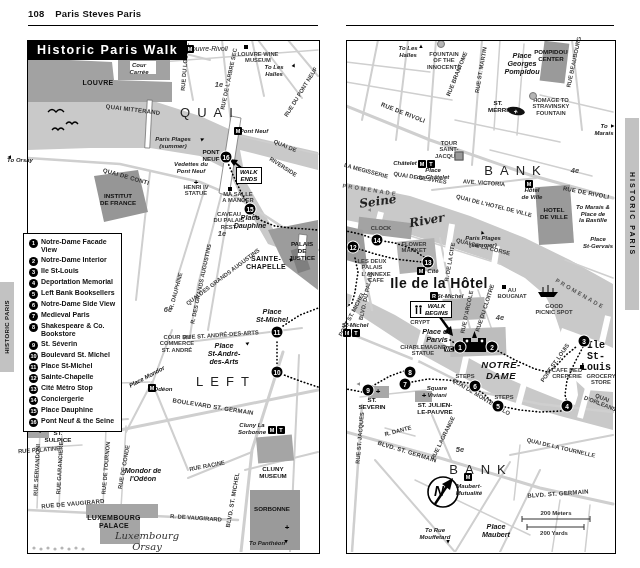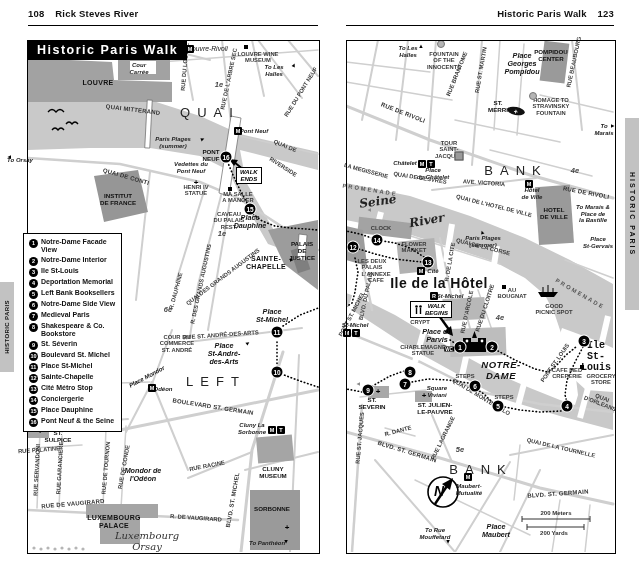--- a/index.html
+++ b/index.html
@@ -275,25 +275,21 @@
       </g>
       <g stroke="#333" stroke-width="1">
         <path d="M522,516 L522,522 M522,519 L590,519 M590,516 L590,522" fill="none"></path>
         <path d="M527,524 L527,530 M527,527 L584,527 M584,524 L584,530" fill="none"></path>
       </g>
     </g>
   </svg>
 
   <div class="hdr" id="hdr-left">
     <span>108</span><span class="pgnum"></span>
-    <span>Rick Steves River</span>
-  </div>
-  <div class="hdr" id="hdr-right">
-    <span>Historic Paris Walk</span><span class="pgnum"></span>
-    <span>123</span>
+    <span>Paris Steves Paris</span>
   </div>
   <div class="hrule" id="rule-left"></div>
   <div class="hrule" id="rule-right"></div>
 
   <div class="mapframe" id="frame-left"></div>
   <div class="mapframe" id="frame-right"></div>
 
   <div id="banner">Historic Paris Walk</div>
 
   <div class="tab" id="tab-left">
@@ -418,21 +414,21 @@
       <div class="ml arr2" style="left: 168px; top: 310px; transform: translate(-50%, -50%);">6e</div>
       <div class="ml bi" style="left: 272px; top: 316px; transform: translate(-50%, -50%);">Place
 St-Michel</div>
       <div class="ml sty" style="left: 221px; top: 335px; transform: translate(-50%, -50%) rotate(-4deg);">RUE ST. ANDRÉ-DES-ARTS</div>
       <div class="ml bi" style="left: 224px; top: 354px; transform: translate(-50%, -50%);">Place
 St-André-
 des-Arts</div>
       <div class="ml sty" style="left: 177px; top: 344px; transform: translate(-50%, -50%);">COUR DU
 COMMERCE
 ST. ANDRÉ</div>
-      <div class="ml big" style="left: 216px; top: 382px; transform: translate(-50%, -50%);">LEFT</div>
+      <div class="ml big" style="left: 226px; top: 382px; transform: translate(-50%, -50%);">LEFT</div>
       <div class="ml st" style="left: 213px; top: 407px; transform: translate(-50%, -50%) rotate(9deg);">BOULEVARD ST. GERMAIN</div>
       <div class="ml itt" style="left: 252px; top: 429px; transform: translate(-50%, -50%);">Cluny La
 Sorbonne</div>
       <div class="ml sty" style="left: 207px; top: 466px; transform: translate(-50%, -50%) rotate(-11deg);">RUE RACINE</div>
       <div class="ml st" style="left: 233px; top: 500px; transform: translate(-50%, -50%) rotate(-80deg);">BLVD. ST. MICHEL</div>
       <div class="ml pls" style="left: 273px; top: 473px; transform: translate(-50%, -50%);">CLUNY
 MUSEUM</div>
       <div class="ml pls" style="left: 272px; top: 509px; transform: translate(-50%, -50%);">SORBONNE</div>
       <div class="ml itt" style="left: 267px; top: 543px; transform: translate(-50%, -50%);">To Panthéon</div>
       <div class="ml sty" style="left: 196px; top: 518px; transform: translate(-50%, -50%) rotate(4deg);">R. DE VAUGIRARD</div>

